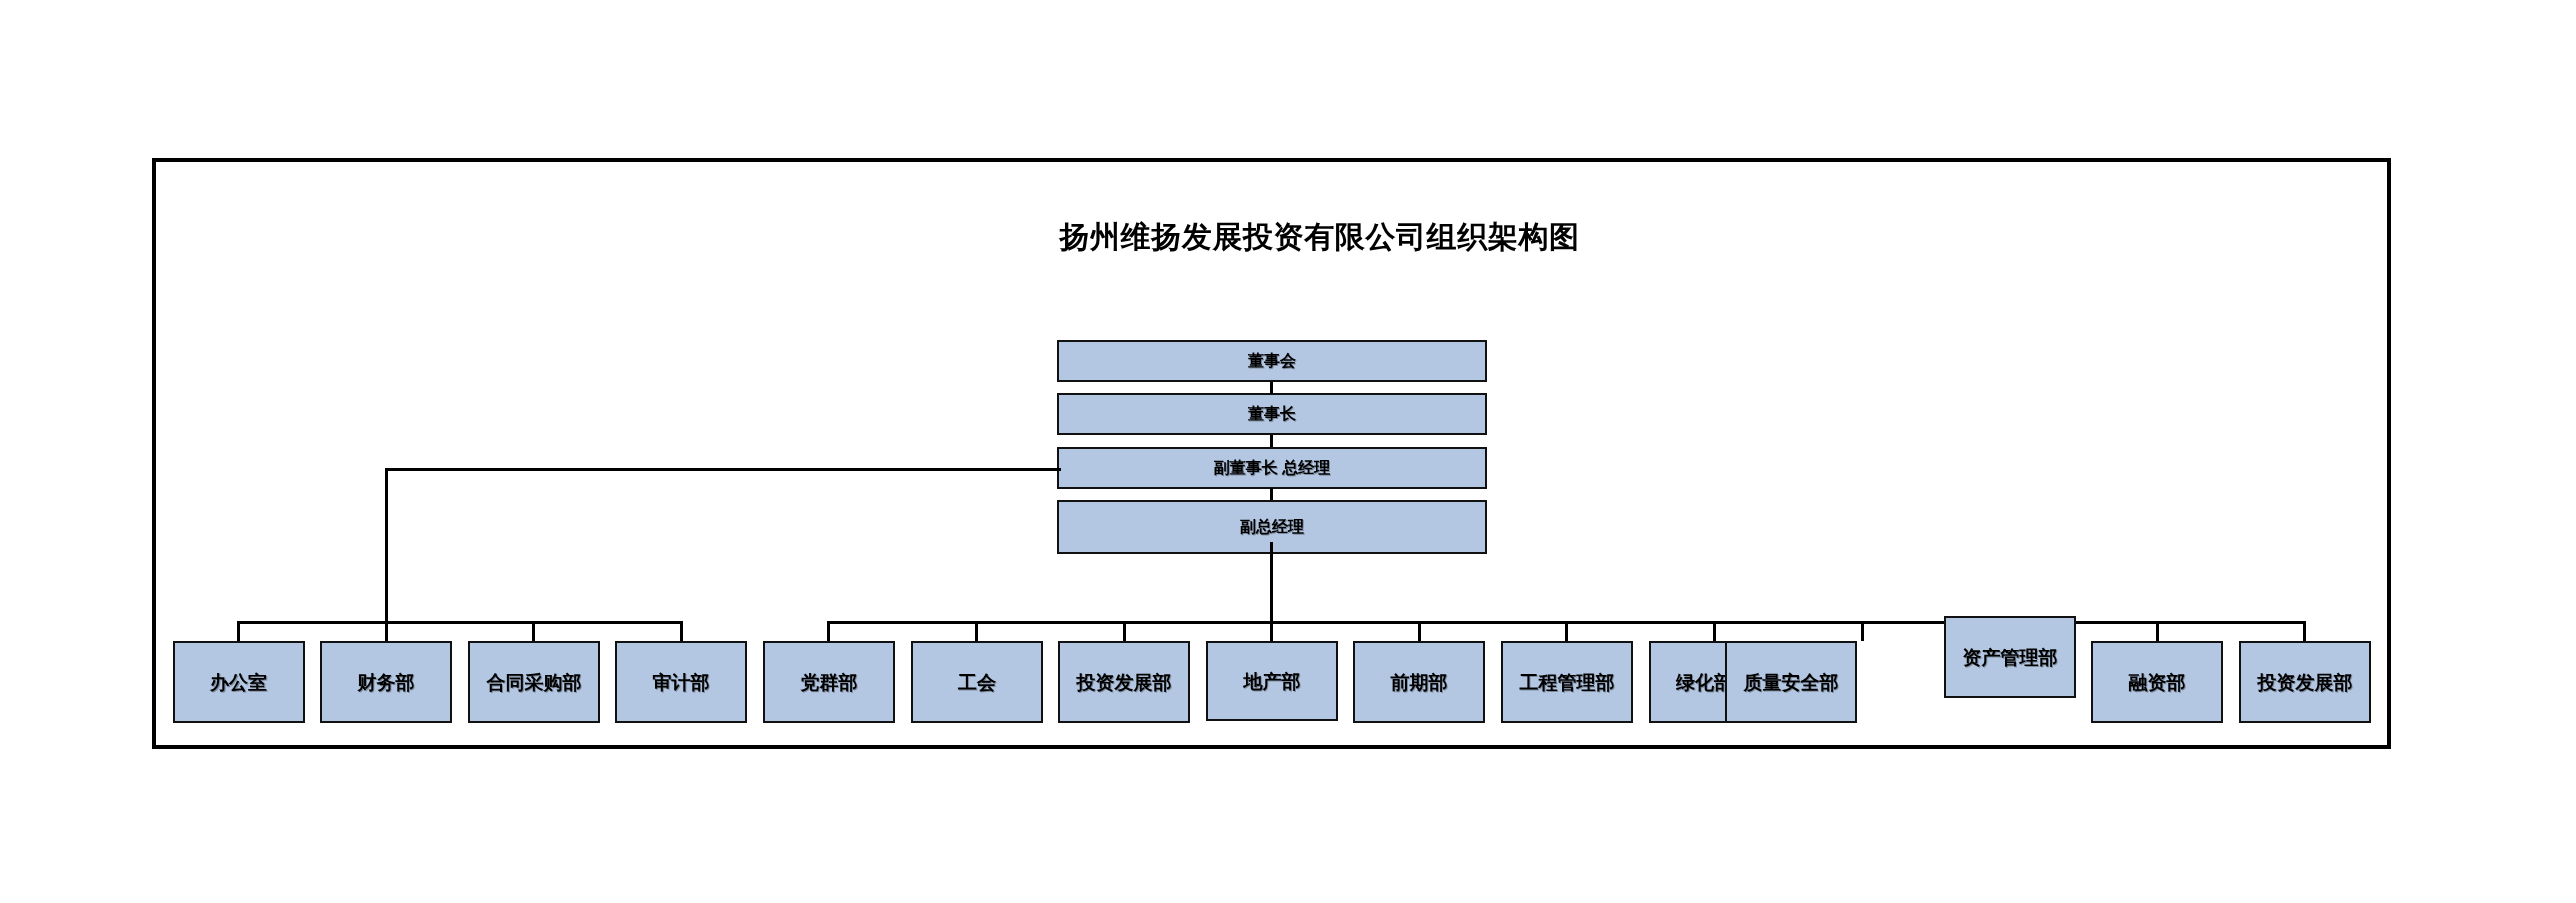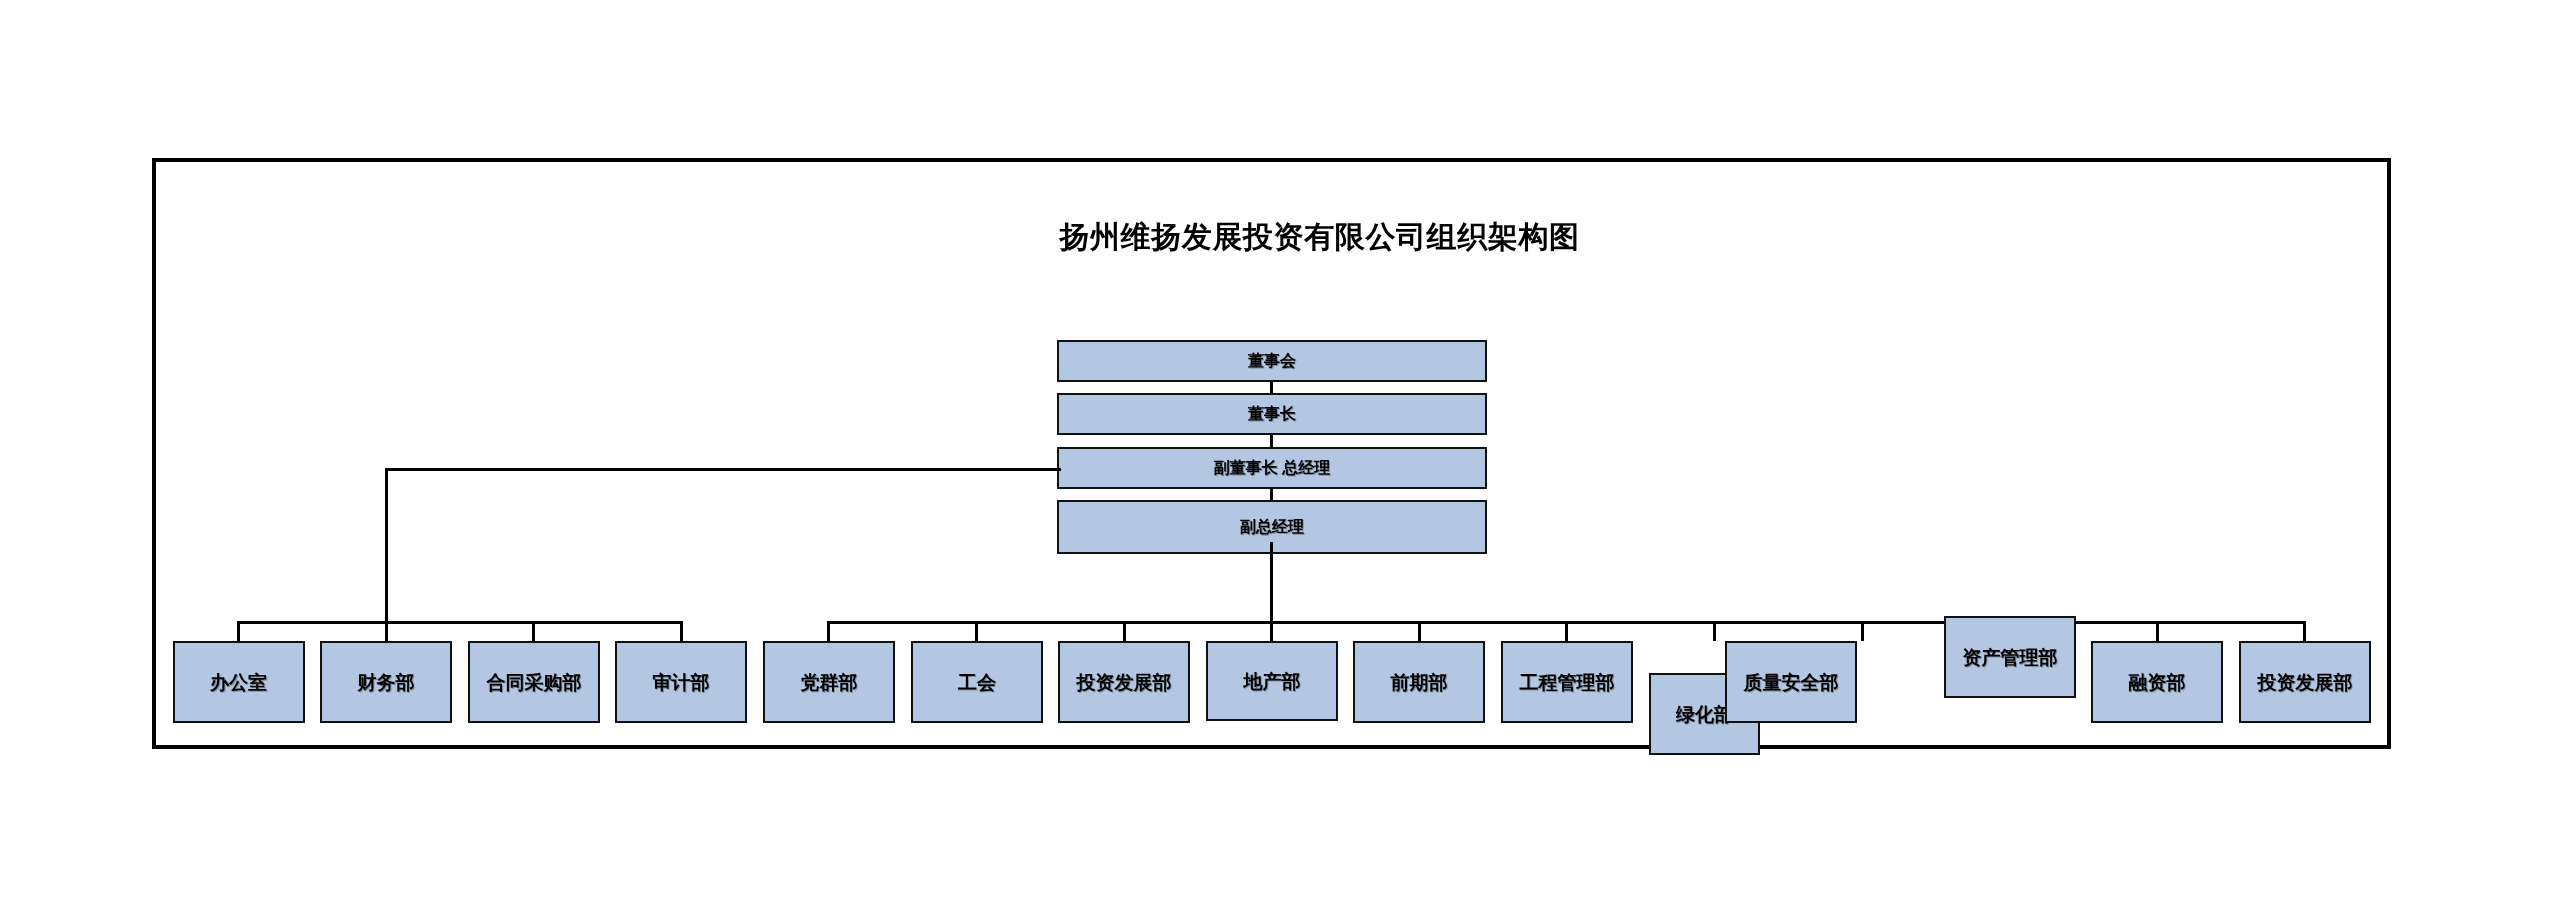--- a/index.html
+++ b/index.html
@@ -140,21 +140,21 @@
     <div class="node dept" style="left: 755px; top: 479px; width: 132px; height: 82px;">工会</div>
 
     <div class="node dept" style="left: 902px; top: 479px; width: 132px; height: 82px;">投资发展部</div>
 
     <div class="node dept" style="left: 1050px; top: 479px; width: 132px; height: 80px;">地产部</div>
 
     <div class="node dept" style="left: 1197px; top: 479px; width: 132px; height: 82px;">前期部</div>
 
     <div class="node dept" style="left: 1345px; top: 479px; width: 132px; height: 82px;">工程管理部</div>
 
-    <div class="node dept" style="left: 1493px; top: 479px; width: 111px; height: 82px; margin-top: 32px;">绿化部</div>
+    <div class="node dept" style="left: 1493px; top: 479px; width: 111px; height: 82px;">绿化部</div>
 
     <div class="node dept" style="left: 1569px; top: 479px; width: 132px; height: 82px;">质量安全部</div>
 
     <div class="node dept" style="left: 1788px; top: 454px; width: 132px; height: 82px; text-align: center;">资产管理部</div>
 
     <div class="node dept" style="left: 1935px; top: 479px; width: 132px; height: 82px;">融资部</div>
 
     <div class="node dept" style="left: 2083px; top: 479px; width: 132px; height: 82px;">投资发展部</div>
 
   </div>

